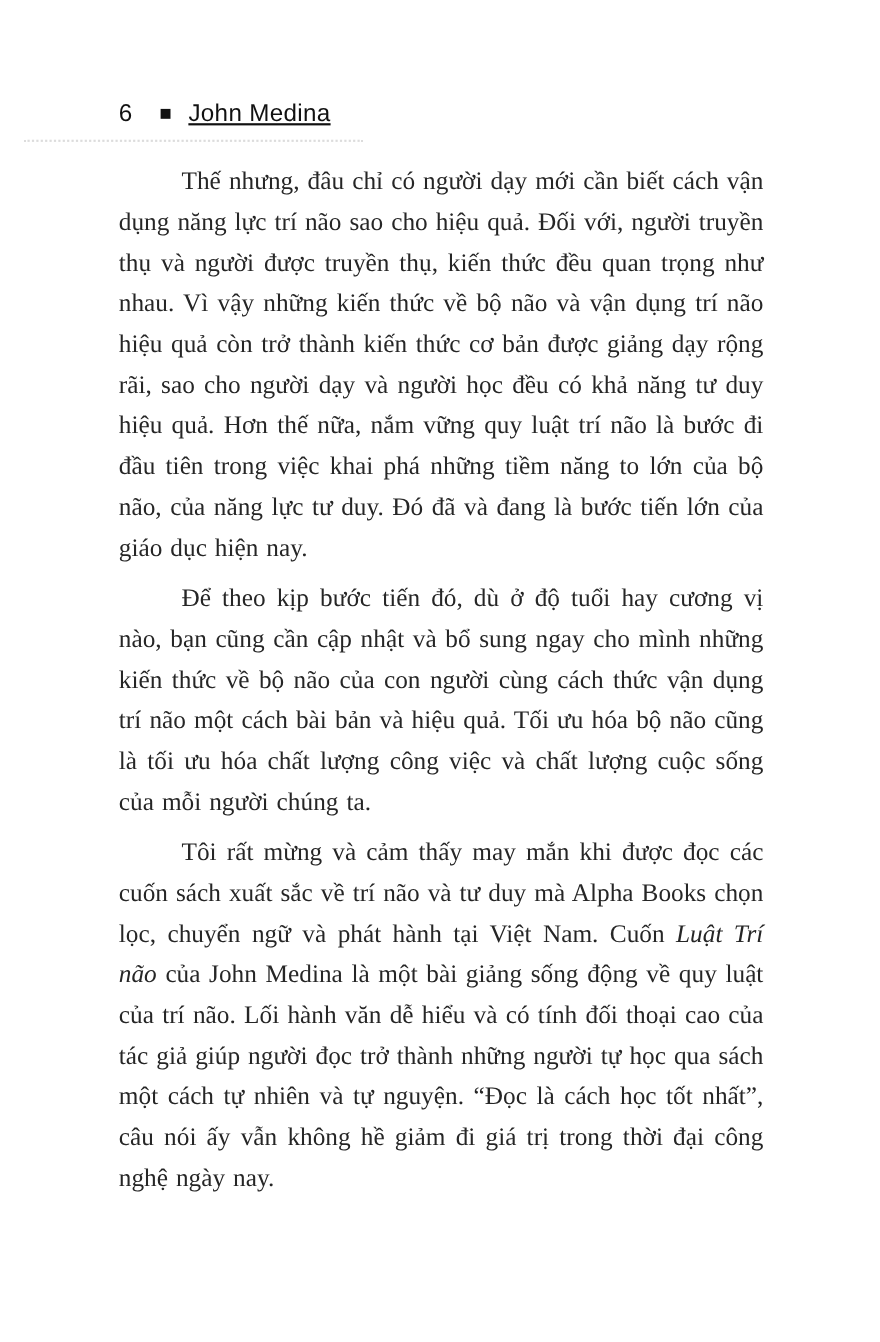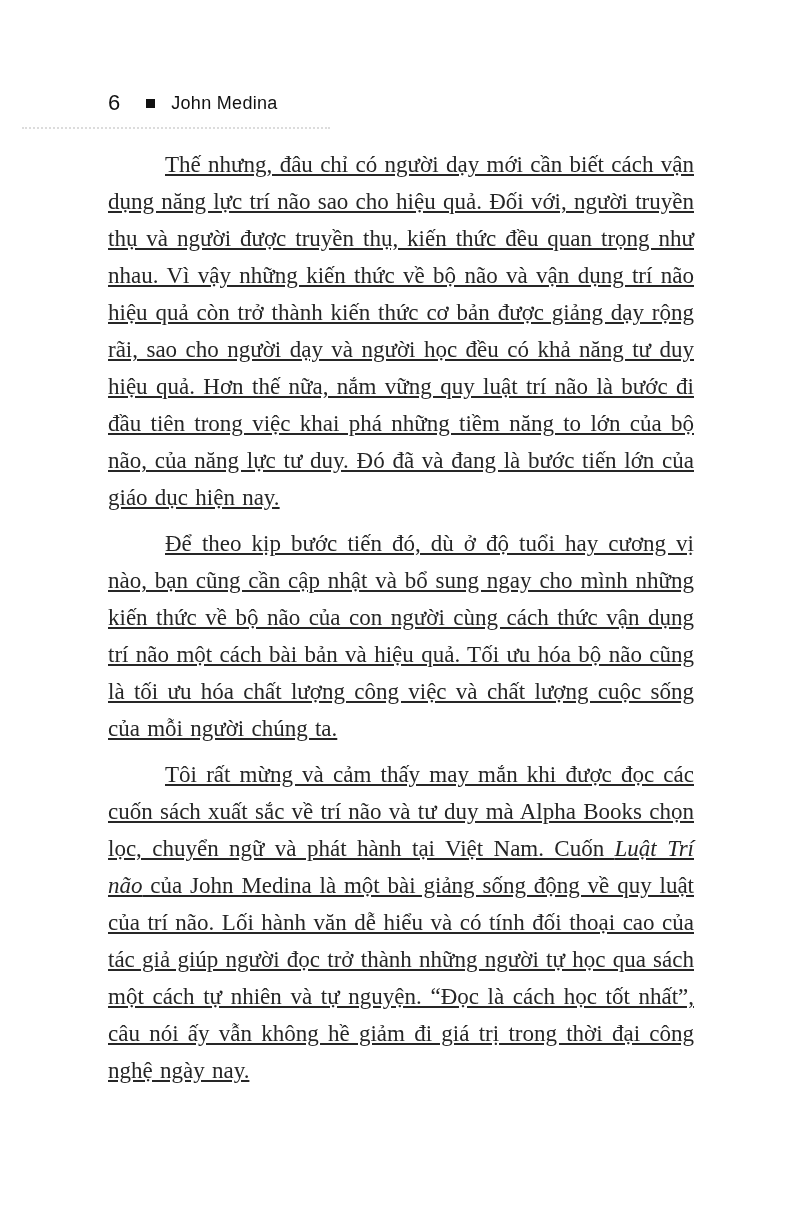--- a/index.html
+++ b/index.html
@@ -31,43 +31,43 @@
     line-height: 1;
   }
   .sep-square {
     display: inline-block;
     width: 9px;
     height: 9px;
     background: #111111;
     margin: 0 16px 0 26px;
   }
   .author {
-    font-size: 18px;
+    font-size: 22px;
     letter-spacing: 0.3px;
     line-height: 1;
+    text-decoration: underline;
   }
   .dotted-rule {
     position: absolute;
     top: 127px;
     left: 22px;
     width: 308px;
     height: 0;
     border-top: 2px dotted #dcdcdc;
   }
   .content {
     position: absolute;
     top: 146px;
     left: 108px;
     width: 586px;
     font-size: 23px;
     line-height: 37px;
     text-align: justify;
     word-spacing: 1.5px;
     color: #262626;
-    text-decoration: underline;
   }
   .content p {
     margin: 0 0 9px 0;
     text-indent: 57px;
   }
   .content p:last-child { margin-bottom: 0; }
   em.book-title { font-style: italic; }
 </style>
 </head>
 <body>

